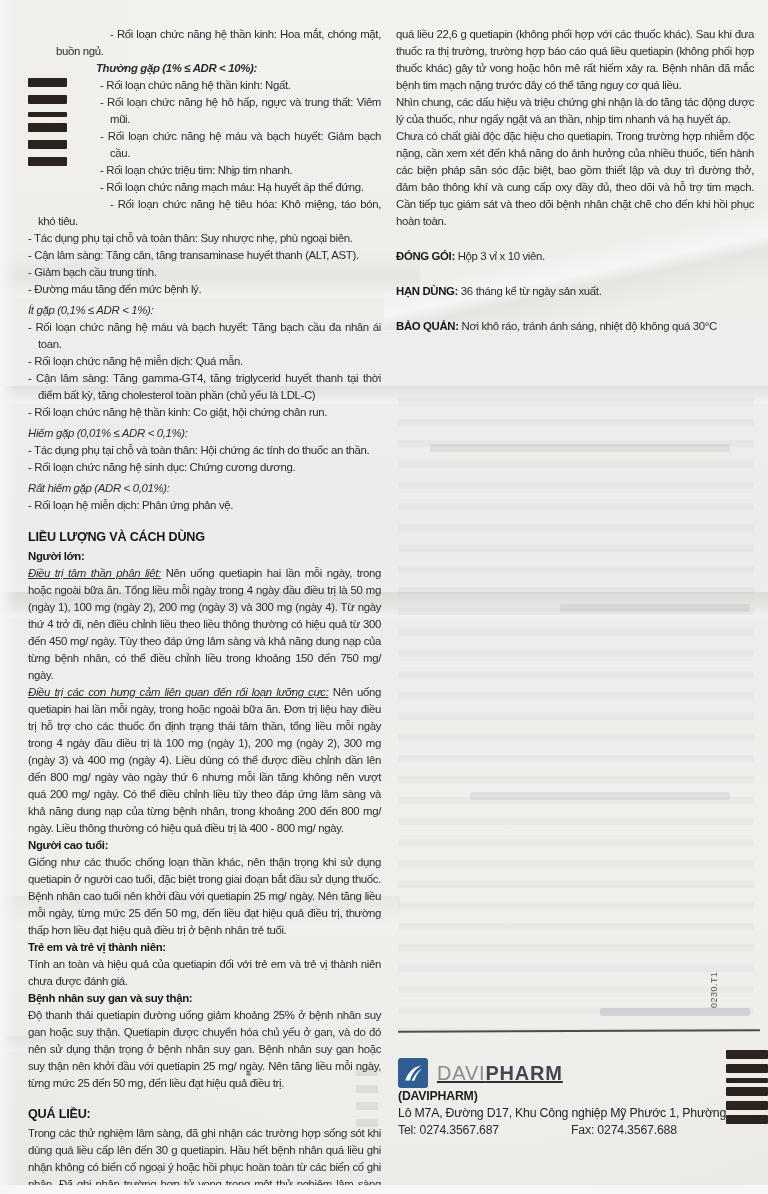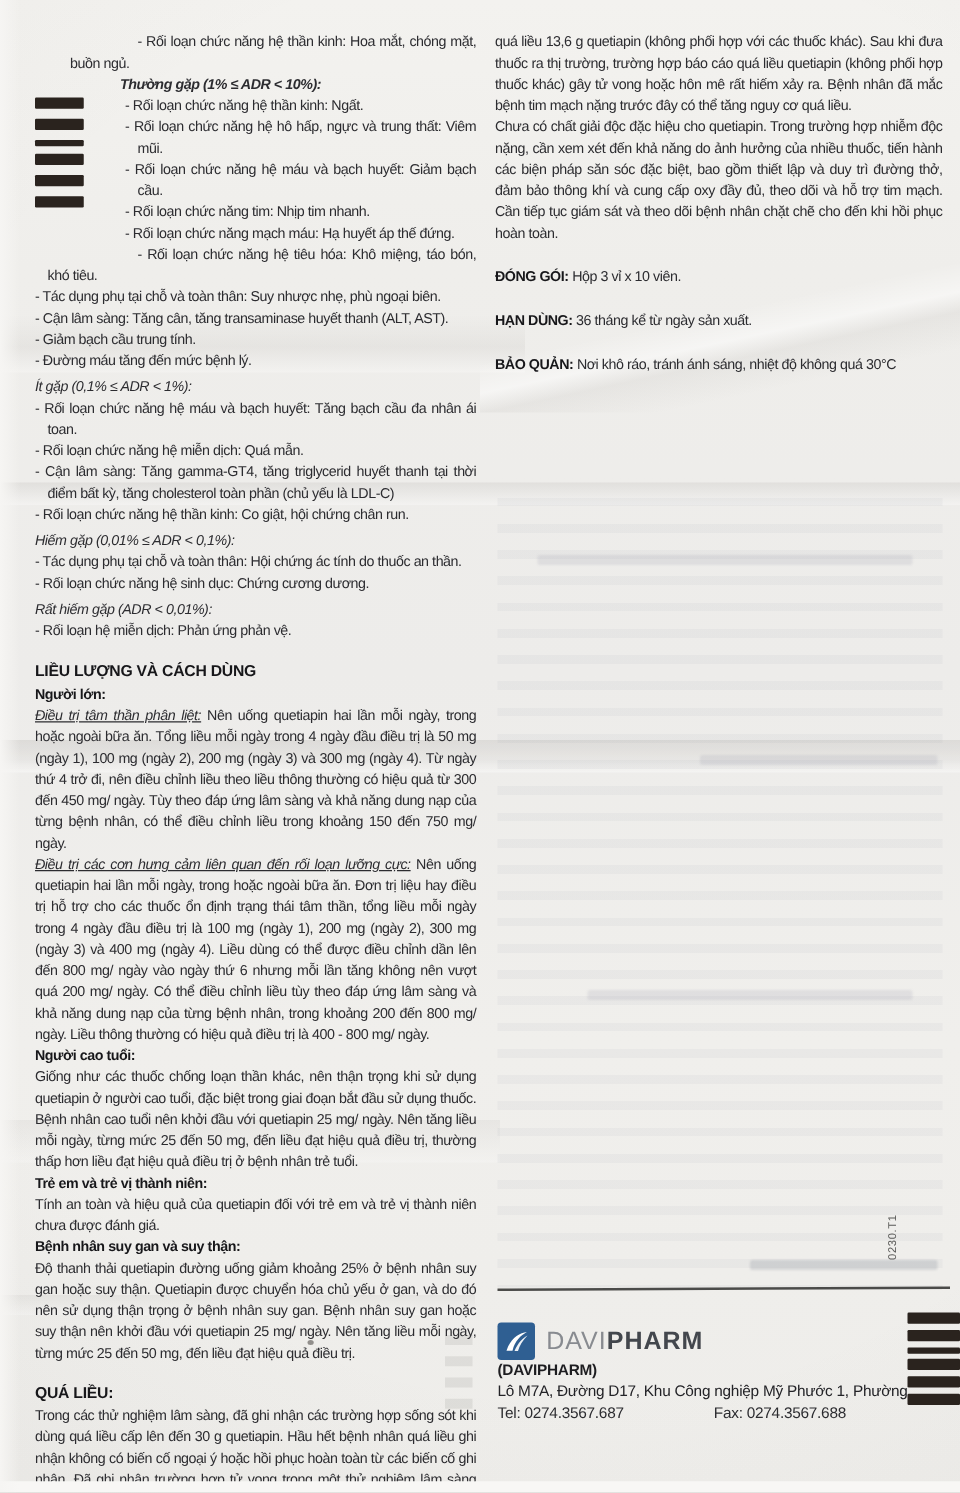--- a/index.html
+++ b/index.html
@@ -71,21 +71,21 @@
   
   .info{margin-top:18px;}
   .info:first-of-type{margin-top:14px;}
   .info b{color:var(--heading_ink);}
   
   .mfr{position:absolute;left:398px;top:1030px;width:364px;font-size:12.3px;letter-spacing:-.2px;line-height:17px;}
   .mfr-rule{height:2px;background:#4b4b49;width:362px;transform:rotate(-.25deg);}
   .logo-row{display:flex;align-items:center;margin-top:26px;}
   .logo-sq{width:30px;height:30px;background:var(--logo_blue);border-radius:3px;display:flex;align-items:center;justify-content:center;flex:0 0 auto;}
   .logo-sq svg{width:24px;height:24px;display:block;}
-  .brand{margin-left:9px;font-size:20px;letter-spacing:.8px;line-height:20px;white-space:nowrap;}
+  .brand{margin-left:9px;font-size:20px;letter-spacing:.8px;line-height:20px;white-space:nowrap;text-decoration:underline;}
   .brand-light{color:var(--brand_gray);font-weight:normal;}
   .brand-bold{color:var(--brand_dark);font-weight:bold;}
   .mfr-line1{margin-top:12px;font-size:12.6px;}
   .mfr-line1 i{font-weight:normal;}
   .mfr-line1 b,.mfr-line2 b{color:#1d1d20;}
   .mfr-addr{color:#232327;}
   .telfax{display:flex;}
   .telfax .fax{margin-left:72px;text-align:right;}
 </style>
 </head>
@@ -131,21 +131,21 @@
   </div>
   <div class="side-code">0230.T1</div>
   <div class="ov speck"></div>
 
   <div class="col col-left">
     <p class="adr ind-carry">- Rối loạn chức năng hệ thần kinh: Hoa mắt, chóng mặt, buồn ngủ.</p>
     <p class="freq ind">Thường gặp (1% ≤ ADR &lt; 10%):</p>
     <p class="adr ind">- Rối loạn chức năng hệ thần kinh: Ngất.</p>
     <p class="adr ind">- Rối loạn chức năng hệ hô hấp, ngực và trung thất: Viêm mũi.</p>
     <p class="adr ind">- Rối loạn chức năng hệ máu và bạch huyết: Giảm bạch cầu.</p>
-    <p class="adr ind">- Rối loạn chức năng tim: Nhịp tim nhanh.</p>
+    <p class="adr ind">- Rối loạn chức triệu tim: Nhịp tim nhanh.</p>
     <p class="adr ind">- Rối loạn chức năng mạch máu: Hạ huyết áp thế đứng.</p>
     <p class="adr ind-last">- Rối loạn chức năng hệ tiêu hóa: Khô miệng, táo bón, khó tiêu.</p>
 
     <p class="adr">- Tác dụng phụ tại chỗ và toàn thân: Suy nhược nhẹ, phù ngoại biên.</p>
     <p class="adr">- Cận lâm sàng: Tăng cân, tăng transaminase huyết thanh (ALT, AST).</p>
     <p class="adr">- Giảm bạch cầu trung tính.</p>
     <p class="adr">- Đường máu tăng đến mức bệnh lý.</p>
 
     <p class="freq gap4">Ít gặp (0,1% ≤ ADR &lt; 1%):</p>
     <p class="adr">- Rối loạn chức năng hệ máu và bạch huyết: Tăng bạch cầu đa nhân ái toan.</p>
@@ -169,21 +169,22 @@
     <p class="sub">Trẻ em và trẻ vị thành niên:</p>
     <p class="para">Tính an toàn và hiệu quả của quetiapin đối với trẻ em và trẻ vị thành niên chưa được đánh giá.</p>
     <p class="sub">Bệnh nhân suy gan và suy thận:</p>
     <p class="para">Độ thanh thải quetiapin đường uống giảm khoảng 25% ở bệnh nhân suy gan hoặc suy thận. Quetiapin được chuyển hóa chủ yếu ở gan, và do đó nên sử dụng thận trọng ở bệnh nhân suy gan. Bệnh nhân suy gan hoặc suy thận nên khởi đầu với quetiapin 25 mg/ ngày. Nên tăng liều mỗi ngày, từng mức 25 đến 50 mg, đến liều đạt hiệu quả điều trị.</p>
 
     <p class="h1 tight">QUÁ LIỀU:</p>
     <p class="para">Trong các thử nghiệm lâm sàng, đã ghi nhận các trường hợp sống sót khi dùng quá liều cấp lên đến 30 g quetiapin. Hầu hết bệnh nhân quá liều ghi nhận không có biến cố ngoại ý hoặc hồi phục hoàn toàn từ các biến cố ghi nhận. Đã ghi nhận trường hợp tử vong trong một thử nghiệm lâm sàng sau khi dùng</p>
   </div>
 
   <div class="col col-right">
-    <p class="para">quá liều 13,6 g quetiapin (không phối hợp với các thuốc khác). Sau khi đưa thuốc ra thị trường, trường hợp báo cáo quá liều quetiapin (không phối hợp thuốc khác) gây tử vong hoặc hôn mê rất hiếm xảy ra. Bệnh nhân đã mắc bệnh tim mạch nặng trước đây có thể tăng nguy cơ quá liều.</p>
+    <p class="para">quá liều 22,6 g quetiapin (không phối hợp với các thuốc khác). Sau khi đưa thuốc ra thị trường, trường hợp báo cáo quá liều quetiapin (không phối hợp thuốc khác) gây tử vong hoặc hôn mê rất hiếm xảy ra. Bệnh nhân đã mắc bệnh tim mạch nặng trước đây có thể tăng nguy cơ quá liều.</p>
+    <p class="para">Nhìn chung, các dấu hiệu và triệu chứng ghi nhận là do tăng tác động dược lý của thuốc, như ngấy ngật và an thần, nhịp tim nhanh và hạ huyết áp.</p>
     <p class="para">Chưa có chất giải độc đặc hiệu cho quetiapin. Trong trường hợp nhiễm độc nặng, cần xem xét đến khả năng do ảnh hưởng của nhiều thuốc, tiến hành các biện pháp săn sóc đặc biệt, bao gồm thiết lập và duy trì đường thở, đảm bảo thông khí và cung cấp oxy đầy đủ, theo dõi và hỗ trợ tim mạch. Cần tiếp tục giám sát và theo dõi bệnh nhân chặt chẽ cho đến khi hồi phục hoàn toàn.</p>
 
     <p class="info"><b>ĐÓNG GÓI:</b> <span>Hộp 3 vỉ x 10 viên.</span></p>
     <p class="info"><b>HẠN DÙNG:</b> <span>36 tháng kể từ ngày sản xuất.</span></p>
     <p class="info"><b>BẢO QUẢN:</b> <span>Nơi khô ráo, tránh ánh sáng, nhiệt độ không quá 30°C</span></p>
   </div>
 
   <div class="mfr">
     <div class="mfr-rule"></div>
     <div class="logo-row">

